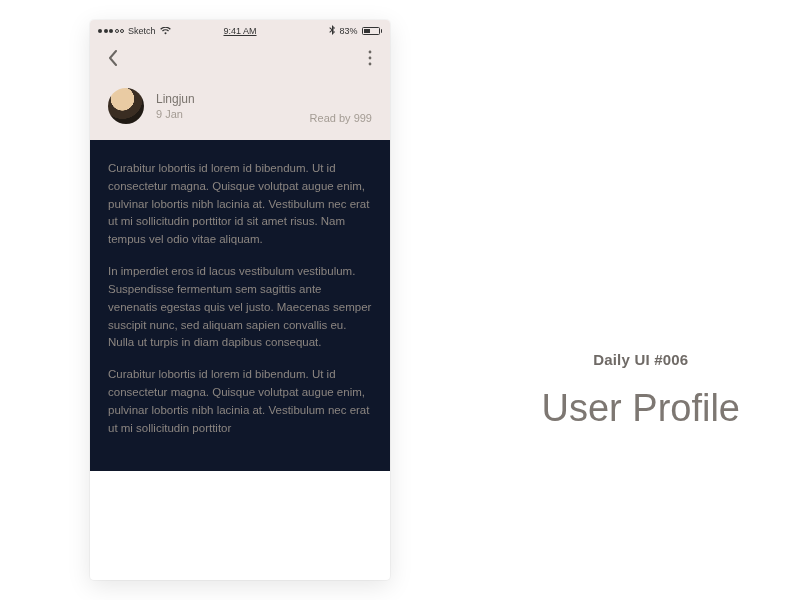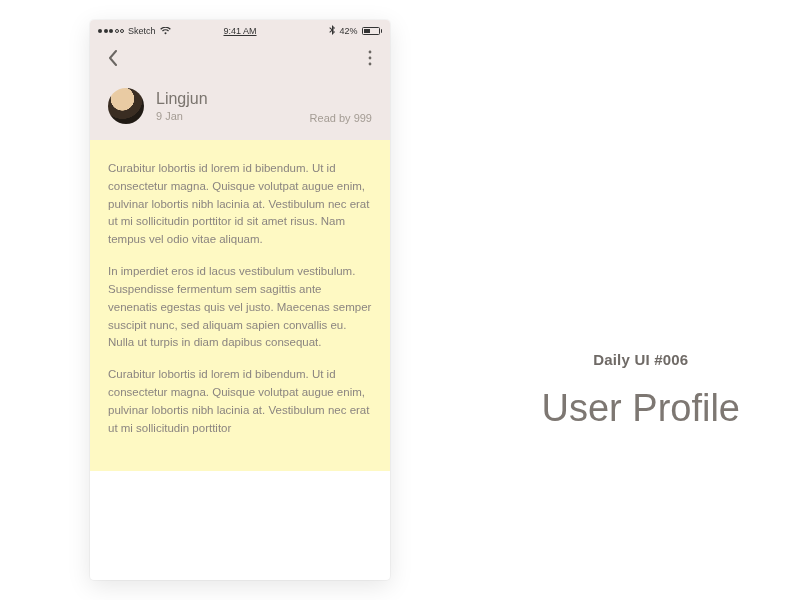--- a/index.html
+++ b/index.html
@@ -84,30 +84,30 @@
   .authorrow {
     margin-top: 18px;
     display: flex; align-items: center; gap: 12px;
   }
   .avatar {
     width: 36px; height: 36px; border-radius: 50%;
     background: radial-gradient(circle at 40% 30%, #e9cba3 0 35%, #3a2d22 36% 60%, #201a14 61% 100%);
     flex-shrink: 0;
   }
   .authormeta { flex: 1; display: flex; flex-direction: column; }
-  .authorname { font-size: 16px; color: #7a746e; font-weight: 400; }
+  .authorname { font-size: 12px; color: #7a746e; font-weight: 400; }
   .authordate { font-size: 11px; color: #a49c94; margin-top: 2px; }
   .readcount { font-size: 11px; color: #a49c94; align-self: flex-end; }
   
   .body {
     padding: 20px 18px;
     font-size: 11.5px;
     line-height: 1.55;
     color: #8b8580;
-    background: #fef9c3;
+    background: #0f172a;
   }
   .body p { margin-bottom: 14px; }
   
   .sidelabels {
     position: absolute;
     right: 60px;
     top: 351px;
     text-align: center;
   }
   .kicker {
@@ -146,21 +146,21 @@
             </svg>
         </span>
       </div>
       <div class="center">9:41 AM</div>
       <div class="right">
         <span>
           <svg width="6" height="10" viewBox="0 0 6 10">
               <path d="M3 0v4L1 2.2.3 3 2.5 5 .3 7 1 7.8 3 6v4l3-3-2-2 2-2-3-3zm1 2.4L4.8 3 4 3.8V2.4zm0 5.2V6.2L4.8 7 4 7.6z" fill="#333"></path>
             </svg>
         </span>
-        <span>42%</span>
+        <span>83%</span>
         <span class="battery">
           <span class="shell">
               <span class="fill"></span>
             </span>
             <span class="tip"></span>
         </span>
       </div>
     </div>
 
     <div class="header">

